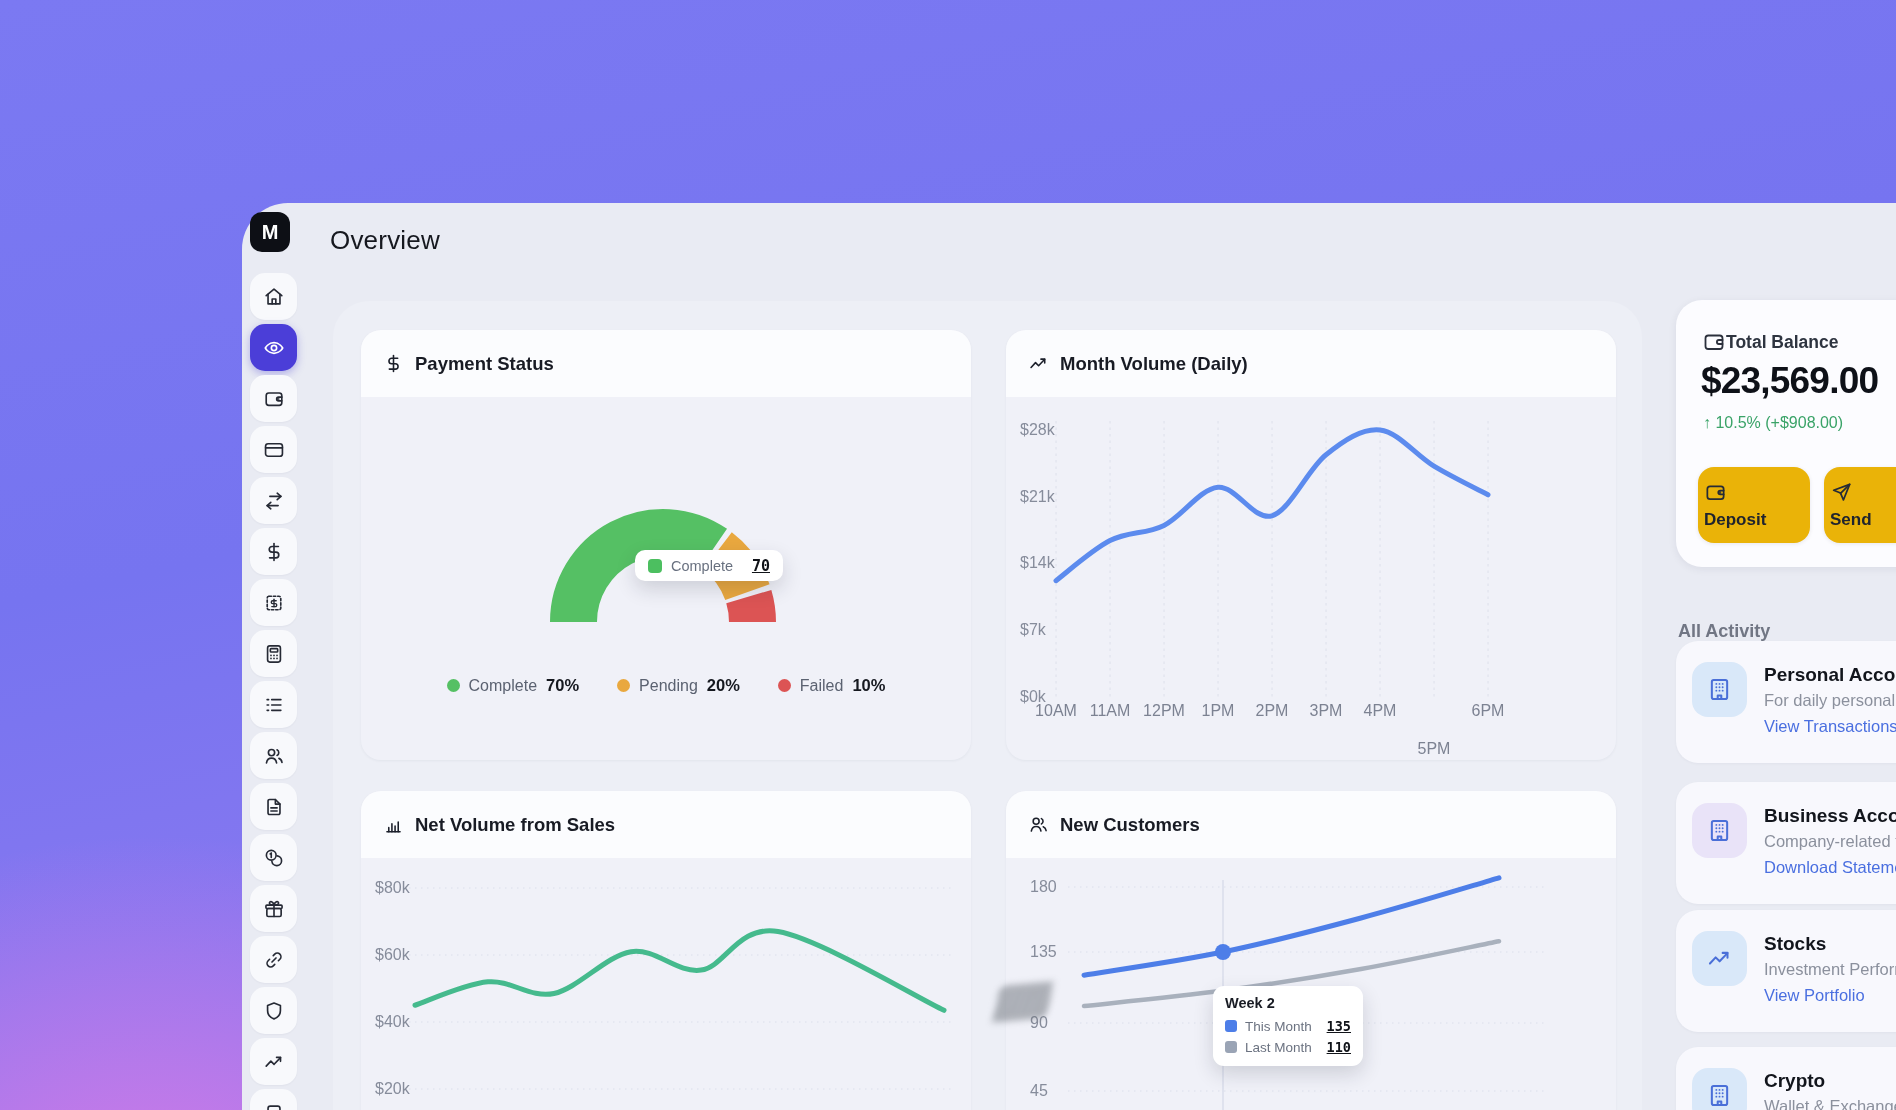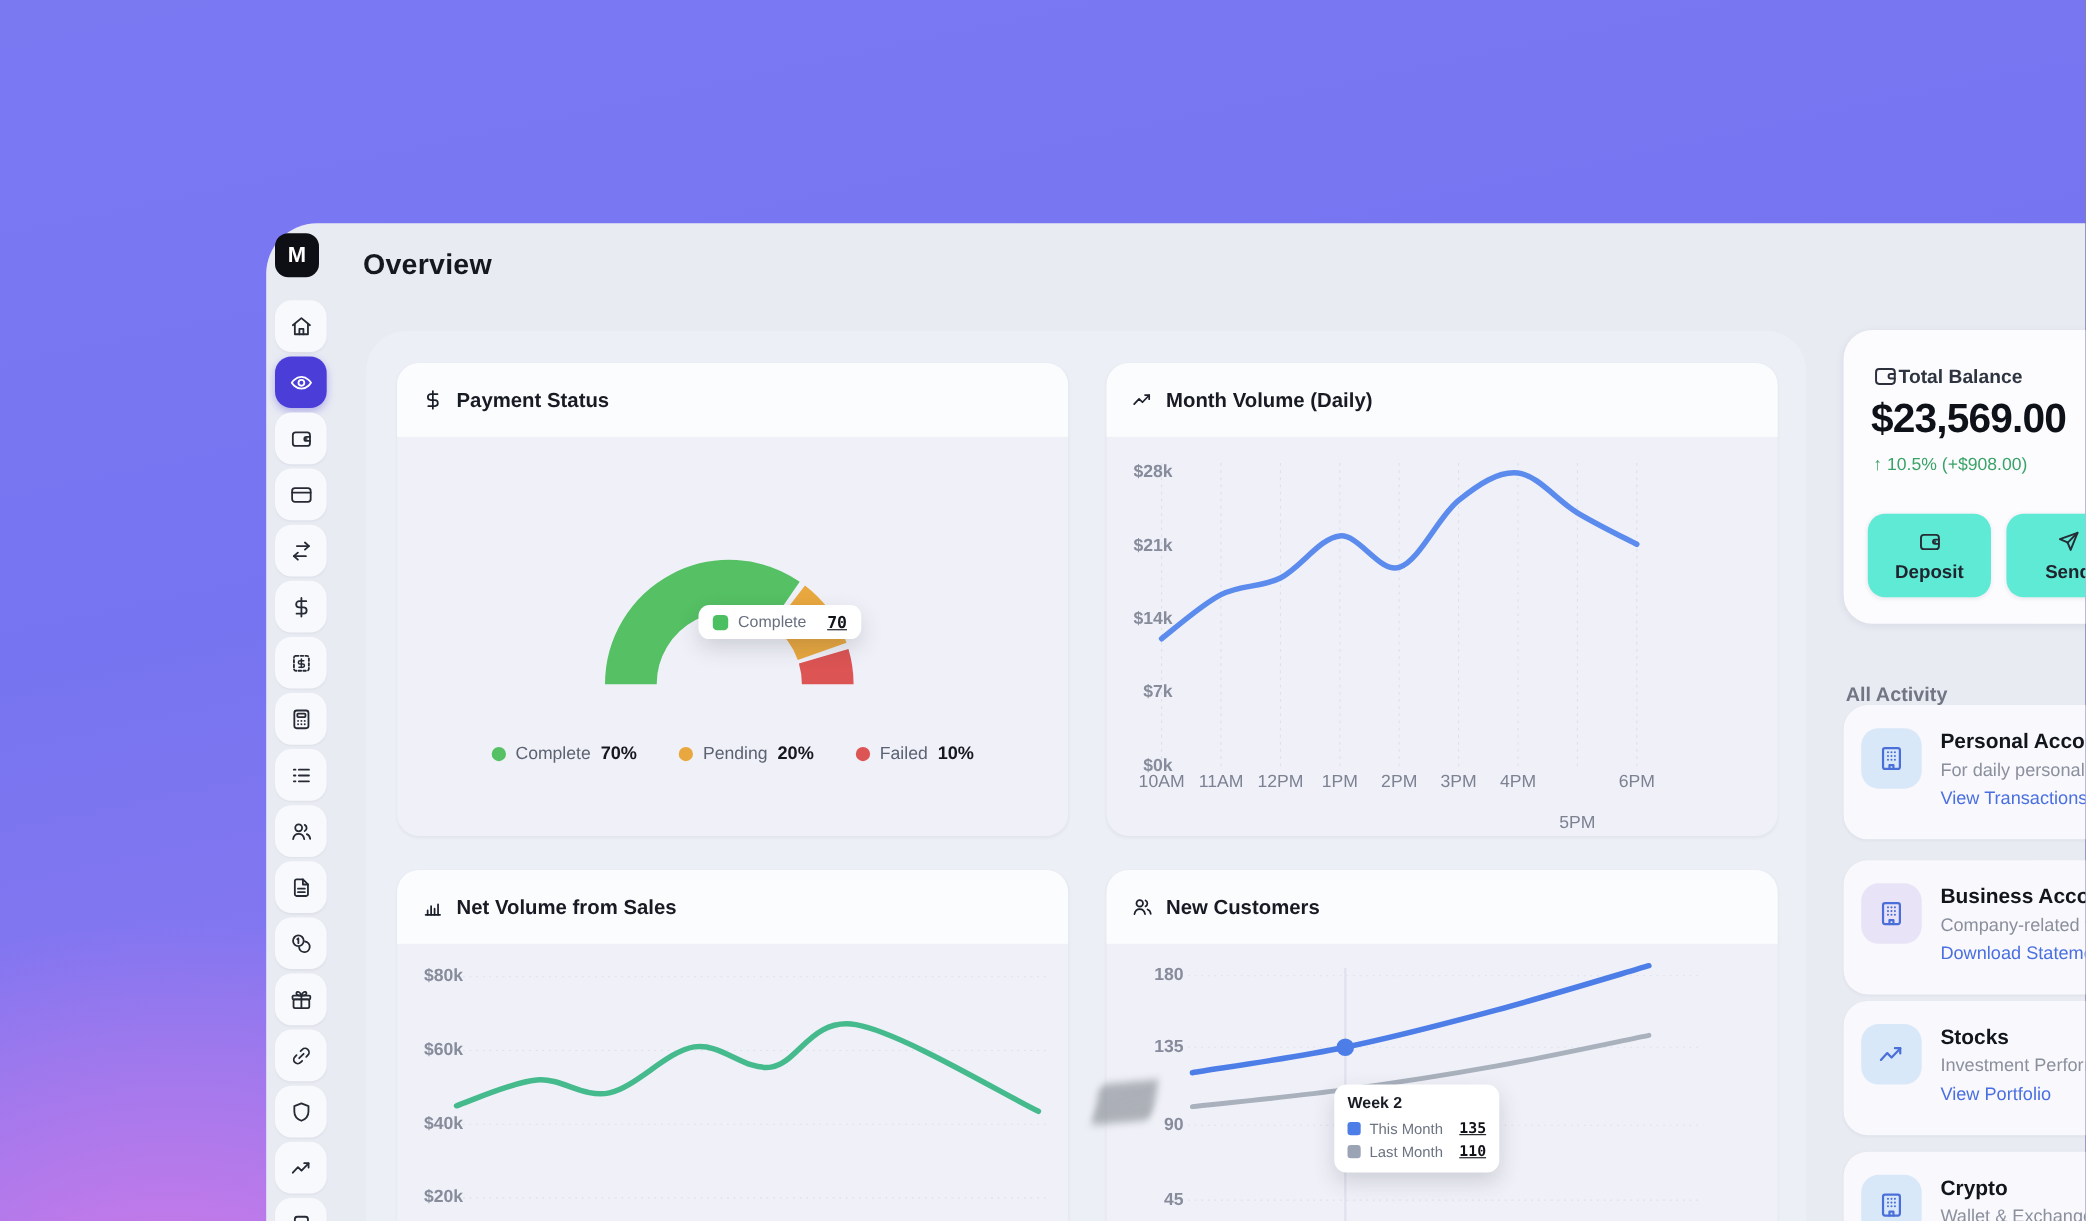--- a/index.html
+++ b/index.html
@@ -7,41 +7,41 @@
   .stage{position:relative;width:1896px;height:1110px;overflow:hidden;
     background:
       radial-gradient(900px 700px at 8% 110%, #d47ae6 0%, rgba(212,122,230,0) 55%),
       radial-gradient(1300px 900px at 45% 130%, #b87cec 0%, rgba(184,124,236,0) 55%),
       linear-gradient(168deg,#7b79f2 0%,#7674f0 40%,#8f79f0 80%,#a87bee 100%);}
   .panel{position:absolute;left:242px;top:203px;width:1654px;height:907px;
     background:#e9ebf3;border-top-left-radius:46px;}
   .logo{position:absolute;left:8px;top:9px;width:40px;height:40px;border-radius:12px;
     background:#0d0f15;color:#fff;font-weight:700;font-size:20px;display:flex;
     align-items:center;justify-content:center;}
-  .page-title{position:absolute;left:88px;top:22px;margin:0;font-size:26px;font-weight:700;
+  .page-title{position:absolute;left:88px;top:22px;margin:0;font-size:26px;font-weight:400;
     color:#16181f;letter-spacing:.2px;}
   
   .nav-btn{position:absolute;left:8px;width:47px;height:47px;border:none;border-radius:15px;
     background:#f8f9fc;color:#262a35;display:flex;align-items:center;justify-content:center;
     box-shadow:0 1px 2px rgba(25,30,60,.04);padding:0;cursor:pointer;}
   .nav-btn.active{background:#4b3ed8;color:#ffffff;box-shadow:0 3px 8px rgba(70,60,210,.35);}
   .nav-btn svg{width:22px;height:22px;display:block;}
   .ic{fill:none;stroke:currentColor;stroke-width:1.8;stroke-linecap:round;stroke-linejoin:round;}
   
   .content{position:absolute;left:91px;top:98px;width:1309px;height:900px;
     background:#edeff6;border-radius:36px;}
   .card{position:absolute;width:610px;height:430px;background:#f0f1f8;border-radius:20px;
     box-shadow:0 1px 3px rgba(25,30,60,.05);}
   .card-head{position:absolute;left:0;top:0;right:0;height:67px;background:#fbfcfe;
     border-radius:20px 20px 0 0;display:flex;align-items:center;padding-left:22px;gap:11px;}
   .card-head svg{width:21px;height:21px;color:#1b1f2a;}
   .card-title{font-size:18.5px;font-weight:700;color:#181b24;}
   .chart-svg{position:absolute;left:0;top:67px;}
   .tick{position:absolute;font-size:16px;color:#868c9b;}
-  .ytick{width:46px;text-align:right;font-weight:bold;}
+  .ytick{width:46px;}
   .xtick{transform:translateX(-50%);color:#7c8292;text-align:right;}
   
   .legend{position:absolute;left:0;right:0;top:346px;display:flex;justify-content:center;
     gap:38px;align-items:center;}
   .legend-item{display:flex;align-items:center;gap:9px;}
   .legend-dot{width:13px;height:13px;border-radius:50%;}
   .dot-green{background:#55c064;} .dot-orange{background:#e9a83f;} .dot-red{background:#dc5454;}
   .legend-label{font-size:16px;color:#5b6271;}
   .legend-value{font-size:16.5px;font-weight:700;color:#15181f;}
   
@@ -63,23 +63,23 @@
   
   .balance-card{position:absolute;left:1434px;top:97px;width:280px;height:267px;
     background:#fcfcff;border-radius:26px;box-shadow:0 2px 8px rgba(23,25,60,.07);}
   .balance-head{position:absolute;left:26px;top:30px;display:flex;align-items:center;}
   .balance-head svg{width:24px;height:24px;color:#2b303c;}
   .balance-label{font-size:17.5px;font-weight:600;color:#2e3440;}
   .balance-amount{position:absolute;left:25px;top:60px;font-size:37px;font-weight:800;
     color:#0e1118;letter-spacing:-.8px;white-space:nowrap;}
   .balance-change{position:absolute;left:27px;top:114px;font-size:16px;font-weight:500;
     color:#3aa368;white-space:nowrap;}
-  .action-btn{position:absolute;top:167px;width:112px;height:76px;background:#5eead4;
+  .action-btn{position:absolute;top:167px;width:112px;height:76px;background:#eab308;
     border:none;border-radius:16px;box-shadow:0 1px 4px rgba(23,25,60,.09);display:flex;
-    flex-direction:column;align-items:center;justify-content:center;gap:6px;cursor:pointer;}
+    flex-direction:column;align-items:flex-start;justify-content:center;gap:6px;cursor:pointer;}
   .action-btn svg{width:23px;height:23px;color:#262b36;}
   .action-label{font-size:17px;font-weight:600;color:#20242e;}
   .activity-heading{position:absolute;left:1436px;top:402px;font-size:18px;font-weight:700;
     color:#717684;margin-top:16px;}
   .activity-item{position:absolute;left:1434px;width:280px;height:122px;background:#f8f8fd;
     border-radius:22px;box-shadow:0 1px 3px rgba(25,30,60,.04);}
   .tile{position:absolute;left:16px;top:21px;width:55px;height:55px;border-radius:16px;
     display:flex;align-items:center;justify-content:center;color:#4a6fd8;}
   .tile svg{width:27px;height:27px;}
   .tile-blue{background:#d9e8f9;} .tile-purple{background:#e9e3f8;}

